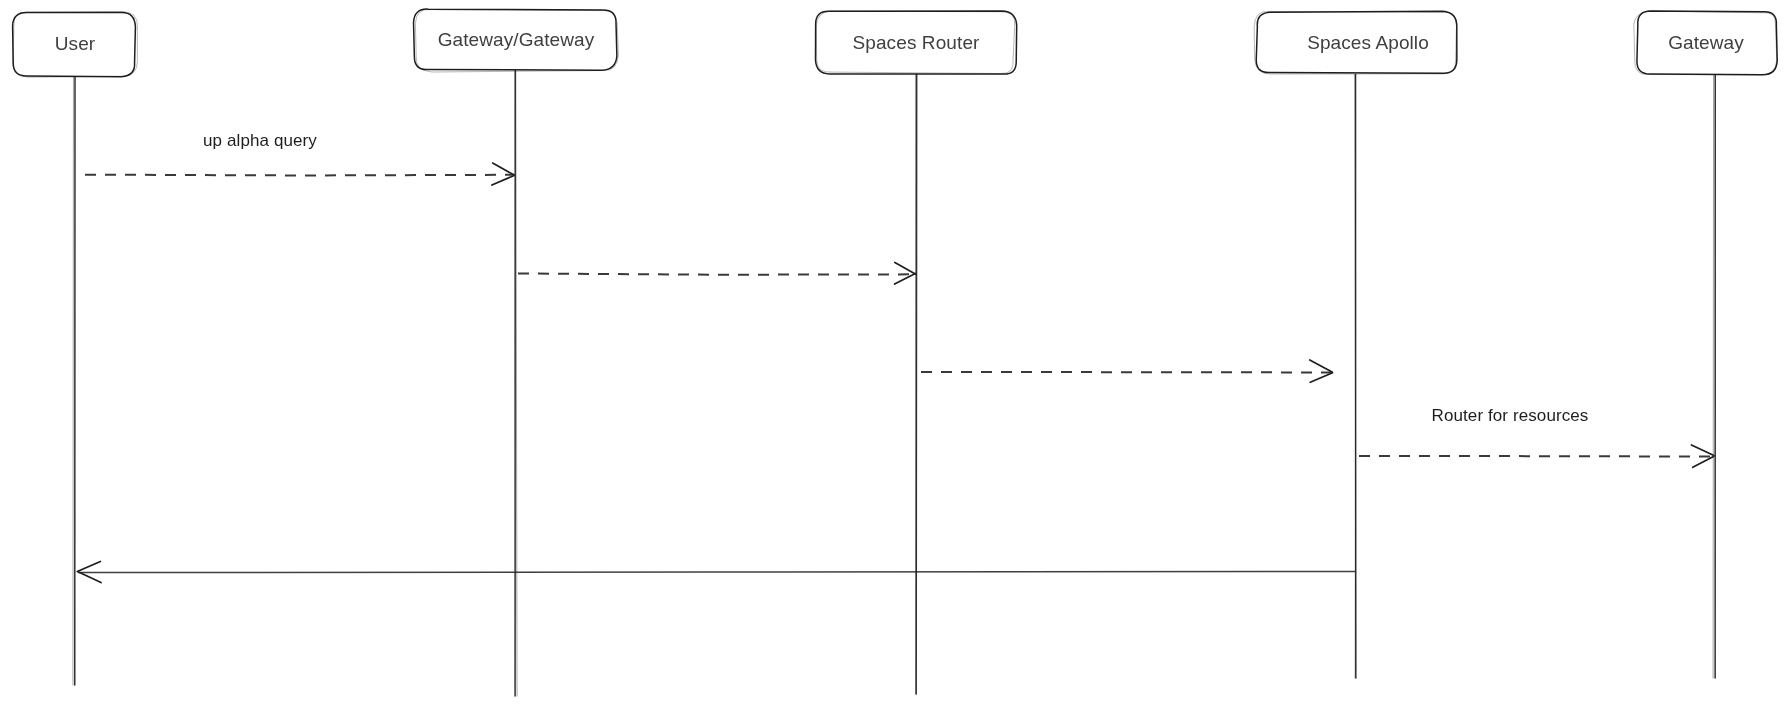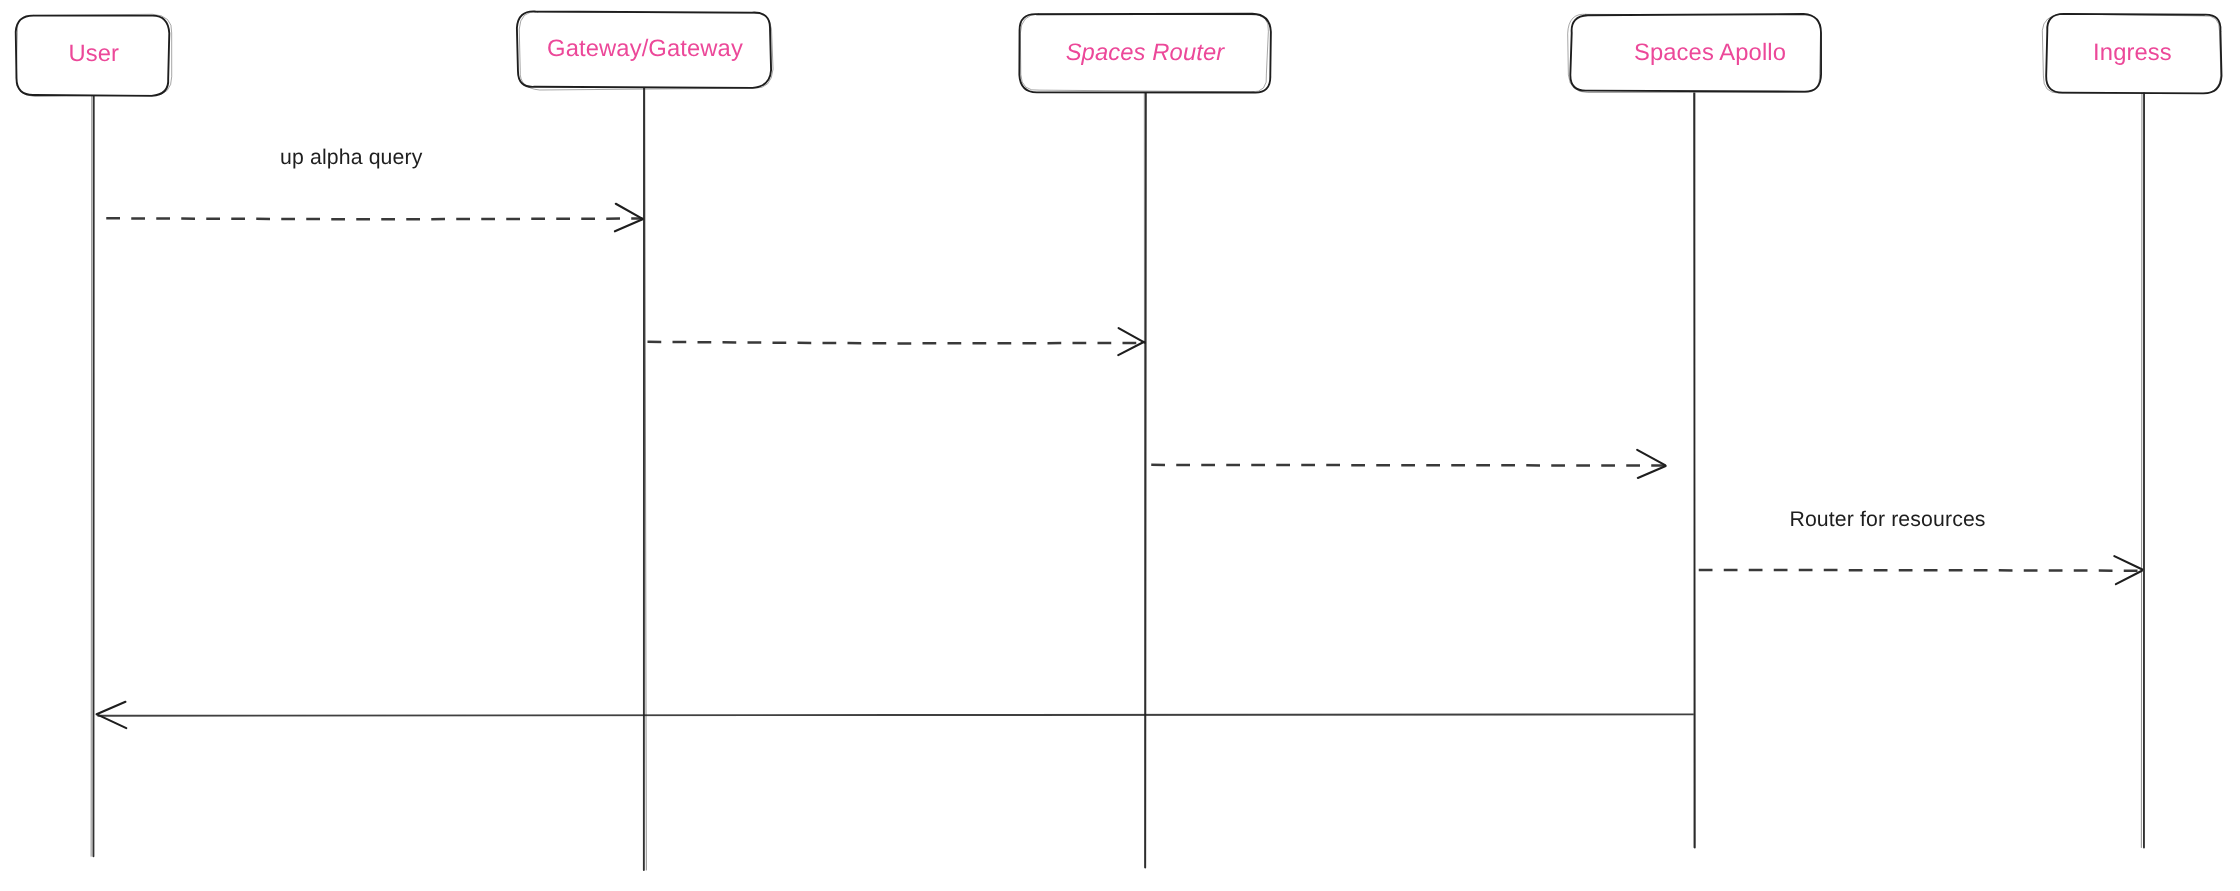--- a/index.html
+++ b/index.html
@@ -23,21 +23,21 @@
     top: 0;
     left: 0;
     width: 1792px;
     height: 713px;
   }
   .participant-label {
     position: absolute;
     text-align: center;
     font-family: "Liberation Sans", sans-serif;
     font-size: 19px;
-    color: #ec4899;
+    color: #404040;
     white-space: nowrap;
     transform: translate(-50%, -50%);
     letter-spacing: 0.1px;
   }
   .message-label {
     position: absolute;
     font-family: "Liberation Sans", sans-serif;
     font-size: 17px;
     color: #1e1e1e;
     white-space: nowrap;
@@ -93,21 +93,21 @@
         <path d="M 1691.4563547821715 444.91035722978415 L 1713.9042528029531 455.5745443053544" stroke="#1e1e1e" stroke-width="1.7" fill="none" stroke-linecap="round"></path>
         <path d="M 1692.734469565563 467.32018172740936 L 1713.5375787172466 456.592033739388" stroke="#1e1e1e" stroke-width="1.7" fill="none" stroke-linecap="round"></path>
         <path d="M 1355 571.5033226617612 L 716.5 572.0491328261793 L 78 572.5964035994373" stroke="#1e1e1e" stroke-width="1.5" stroke-opacity="0.85" fill="none" stroke-linecap="butt"></path>
         <path d="M 100.36926996558904 561.456035242416 L 77.28197115510702 571.4146632712334" stroke="#1e1e1e" stroke-width="1.7" fill="none" stroke-linecap="round"></path>
         <path d="M 101.02844556830823 582.526151398383 L 77.95925859734416 571.6944530446083" stroke="#1e1e1e" stroke-width="1.7" fill="none" stroke-linecap="round"></path>
       </g>
   </svg>
   <div id="participant-labels">
       <div class="participant-label" style="left: 75px; top: 44px;">User</div>
       <div class="participant-label" style="left: 516px; top: 40px;">Gateway/Gateway</div>
-      <div class="participant-label" style="left: 916px; top: 43px; font-style: italic;">Spaces Router</div>
+      <div class="participant-label" style="left: 916px; top: 43px;">Spaces Router</div>
       <div class="participant-label" style="left: 1368px; top: 43px;">Spaces Apollo</div>
-      <div class="participant-label" style="left: 1706px; top: 43px;">Ingress</div>
+      <div class="participant-label" style="left: 1706px; top: 43px;">Gateway</div>
     </div>
   <div id="message-labels">
-      <div class="message-label" style="left: 260px; top: 126px; margin-left: 21px;">up alpha query</div>
+      <div class="message-label" style="left: 260px; top: 141px;">up alpha query</div>
       <div class="message-label" style="left: 1510px; top: 416px;">Router for resources</div>
     </div>
 </div>
 
 </body></html>

